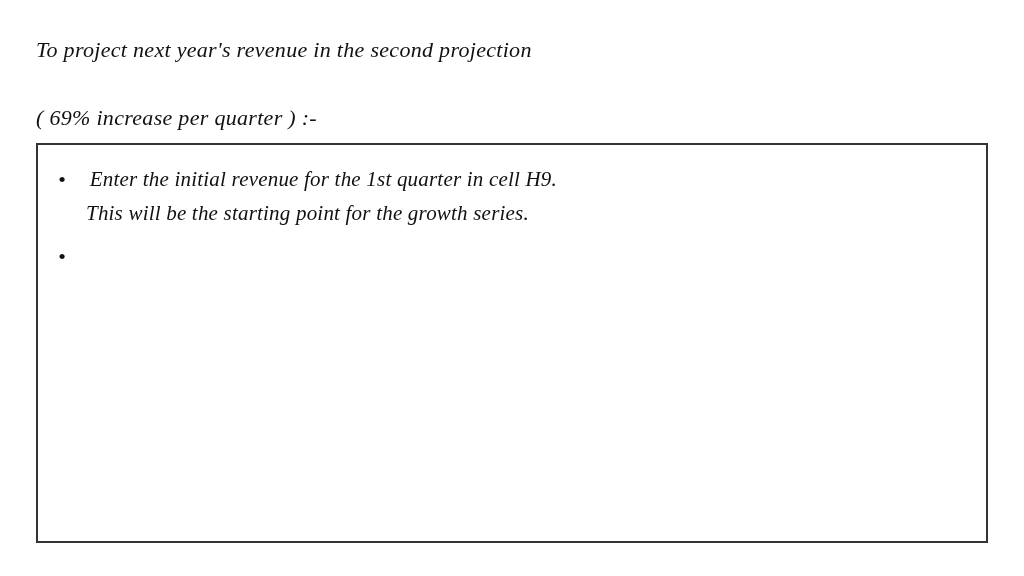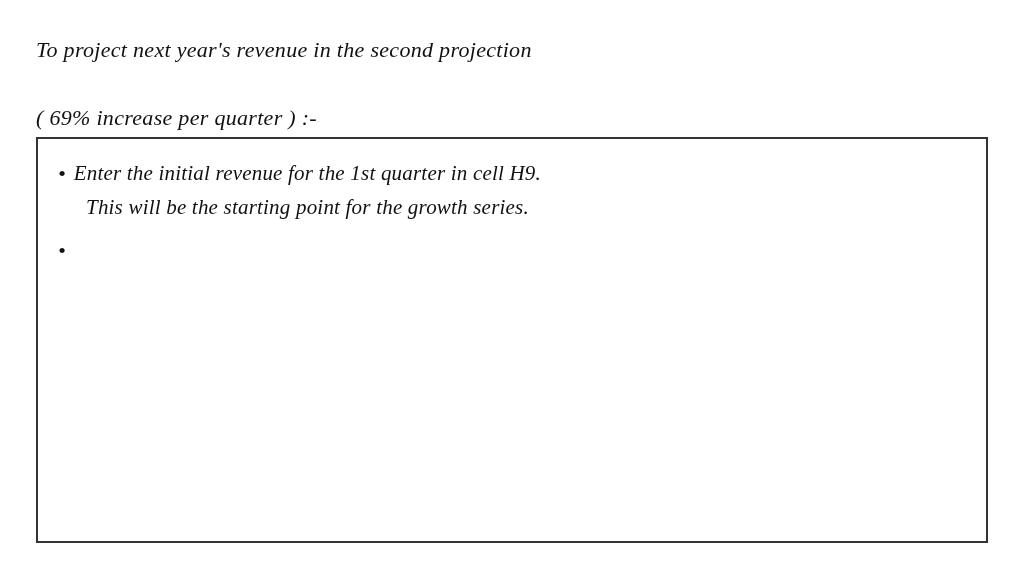--- a/index.html
+++ b/index.html
@@ -19,21 +19,21 @@
       justify-content: center;
     }
 
     .page-container {
       width: 1000px;
       height: 550px;
       background: #ffffff;
       padding: 20px 24px;
       display: flex;
       flex-direction: column;
-      gap: 2px;
+      gap: 8px;
     }
 
     .intro-text {
       font-family: 'Segoe UI', 'Comic Sans MS', cursive;
       font-size: 22px;
       line-height: 1.55;
       color: #111111;
       font-style: italic;
       letter-spacing: 0.3px;
     }
@@ -60,20 +60,21 @@
 
     .bullet-dot {
       font-size: 22px;
       line-height: 1.55;
       flex-shrink: 0;
       margin-top: 0px;
     }
 
     .bullet-text {
       letter-spacing: 0.2px;
+      margin-left: 16px;
     }
 
     .indent-line {
       padding-left: 28px;
       font-family: 'Segoe UI', 'Comic Sans MS', cursive;
       font-size: 21px;
       line-height: 1.55;
       color: #111111;
       font-style: italic;
       letter-spacing: 0.2px;

